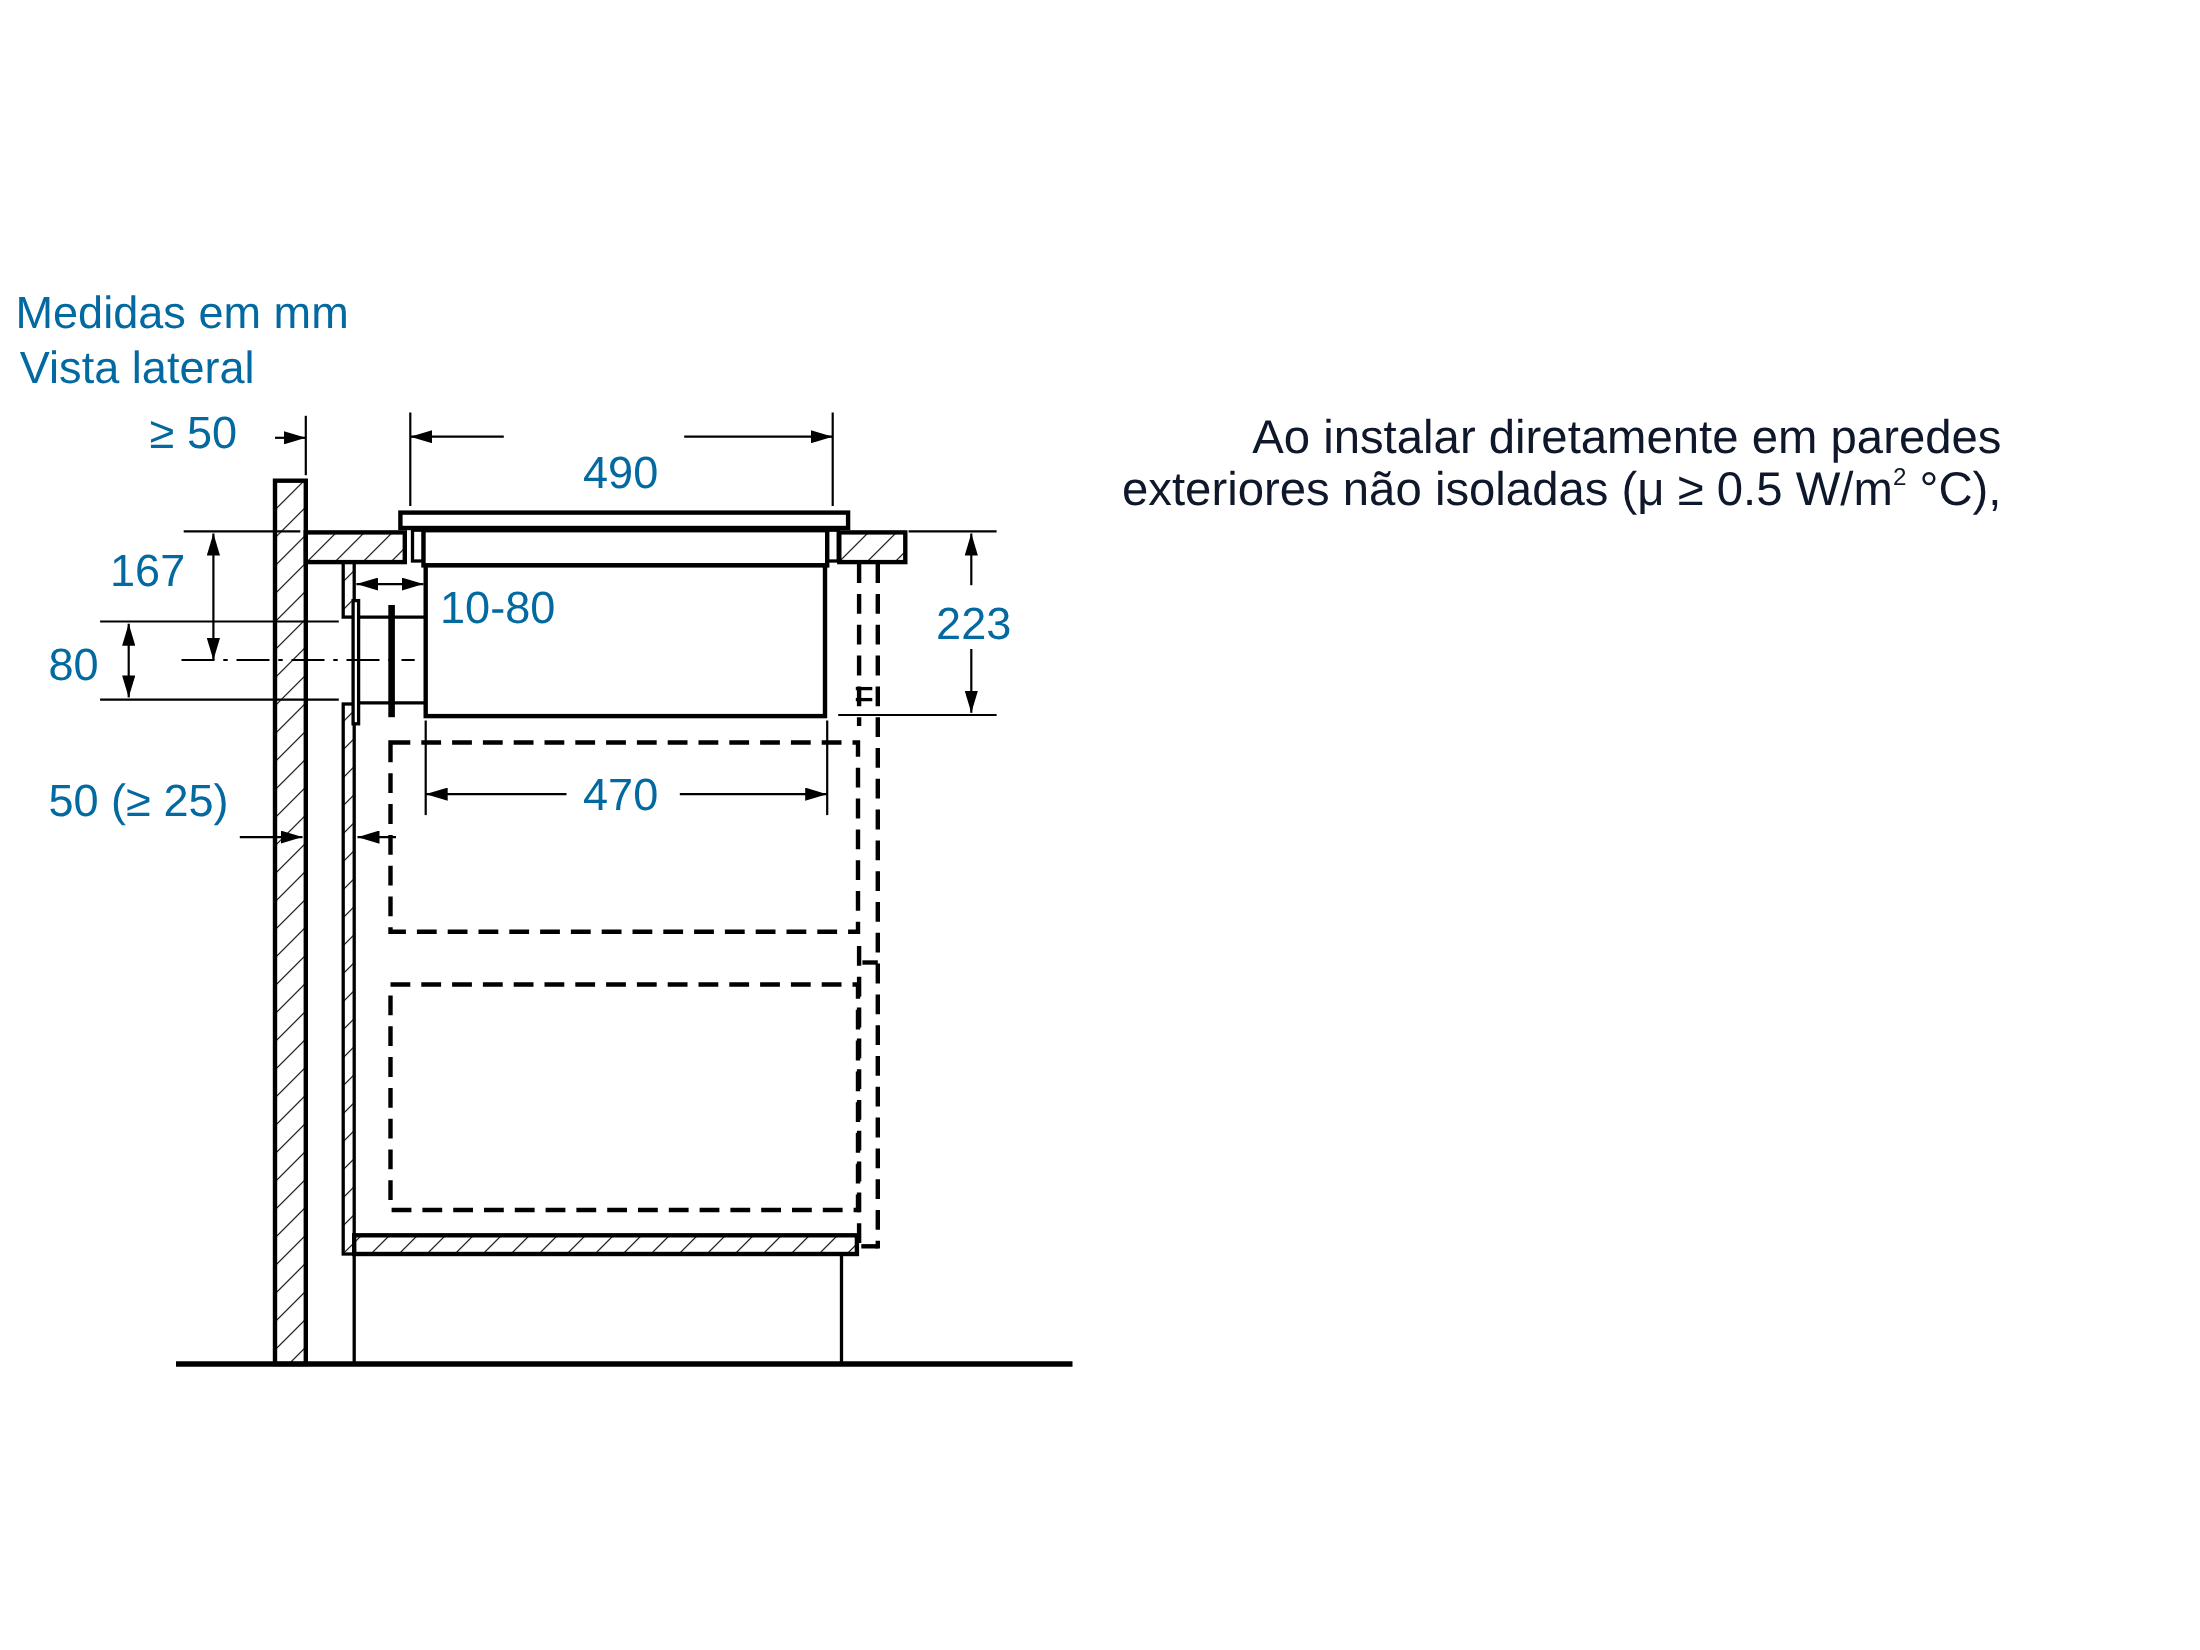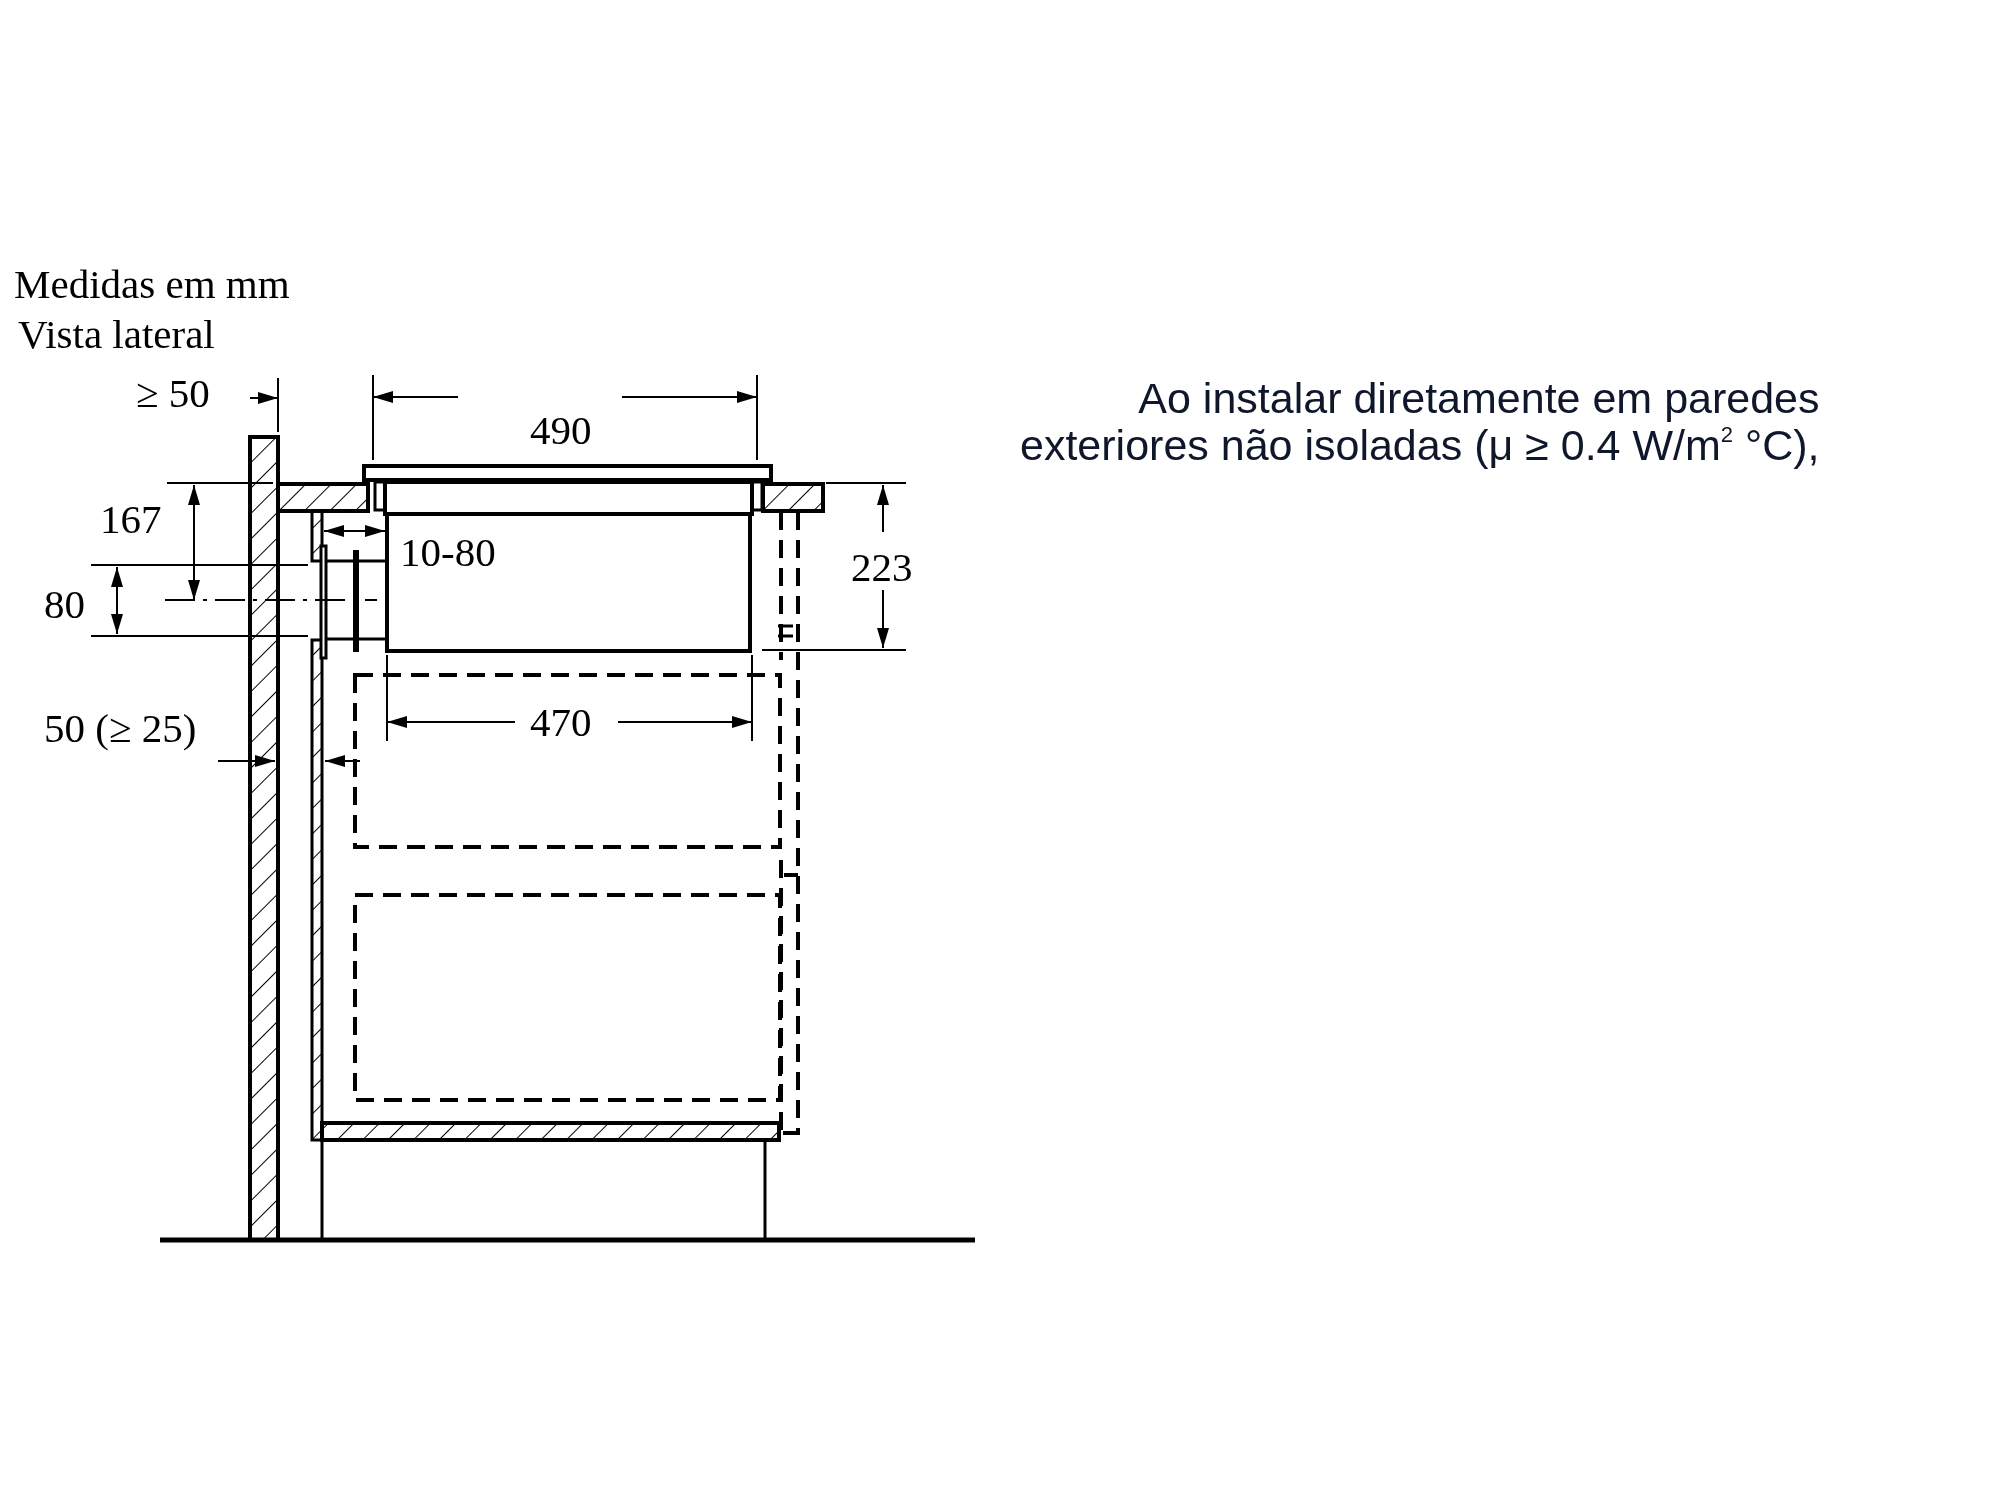--- a/index.html
+++ b/index.html
@@ -1,17 +1,17 @@
 <!DOCTYPE html>
 <html><head>
 <meta charset="utf-8">
 <style>
   html, body { margin: 0; padding: 0; background: #ffffff; }
   body { width: 2000px; height: 1500px; position: relative; overflow: hidden; font-family: "Liberation Sans", sans-serif; color: #000; }
-  .label { position: absolute; font-family: Liberation Serif, serif; font-size: 41px; line-height: 1; color: #000000; white-space: nowrap; }
+  .label { position: absolute; font-family: Liberation Sans, sans-serif; font-size: 41px; line-height: 1; color: #0369a1; white-space: nowrap; }
   .note { position: absolute; left: 1020px; top: 375px; font-family: "Liberation Sans", sans-serif; font-size: 43px; line-height: 47px; color: #0f172a; text-align: right; }
   .note div { white-space: nowrap; }
   svg { position: absolute; left: 0; top: 0; }
   sup { font-size: 22px; vertical-align: 18px; line-height: 0; }
 </style>
 </head>
 <body>
 
 <svg width="2000" height="1500" viewBox="0 0 2000 1500" xmlns="http://www.w3.org/2000/svg">
   <defs>
@@ -105,14 +105,14 @@
 <div class="label" style="left:530px; top:372px;margin-top:38px;">490</div>
 <div class="label" style="left:100px; top:499px;text-align:center;">167</div>
 <div class="label" style="left:400px; top:532px;">10-80</div>
 <div class="label" style="left:44px; top:584px;">80</div>
 <div class="label" style="left:851px; top:547px;">223</div>
 <div class="label" style="left:530px; top:702px;">470</div>
 <div class="label" style="left:44px; top:708px;">50 (≥ 25)</div>
 
 <div class="note">
   <div>Ao instalar diretamente em paredes</div>
-  <div><span>exteriores não isoladas (μ ≥ 0.4 W/m</span><sup>2</sup><span> °C),</span></div>
+  <div><span>exteriores não isoladas (μ ≥ 0.5 W/m</span><sup>2</sup><span> °C),</span></div>
 </div>
 
 </body></html>

